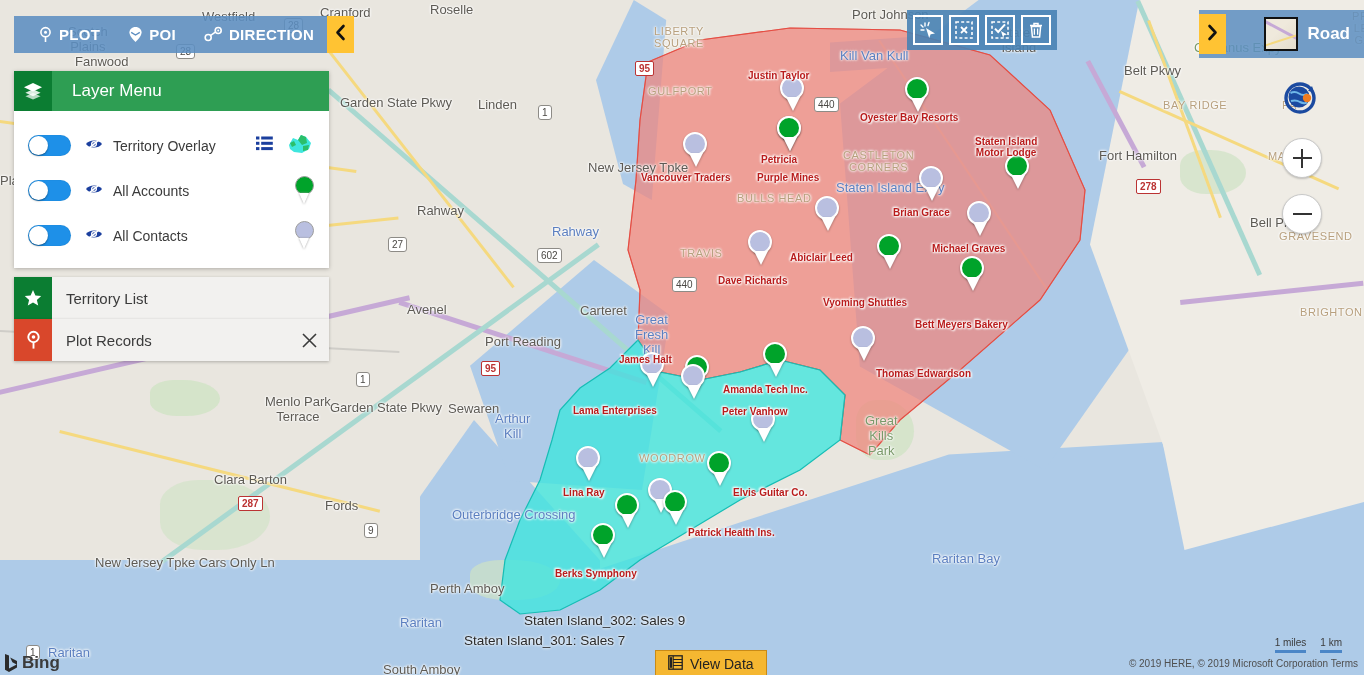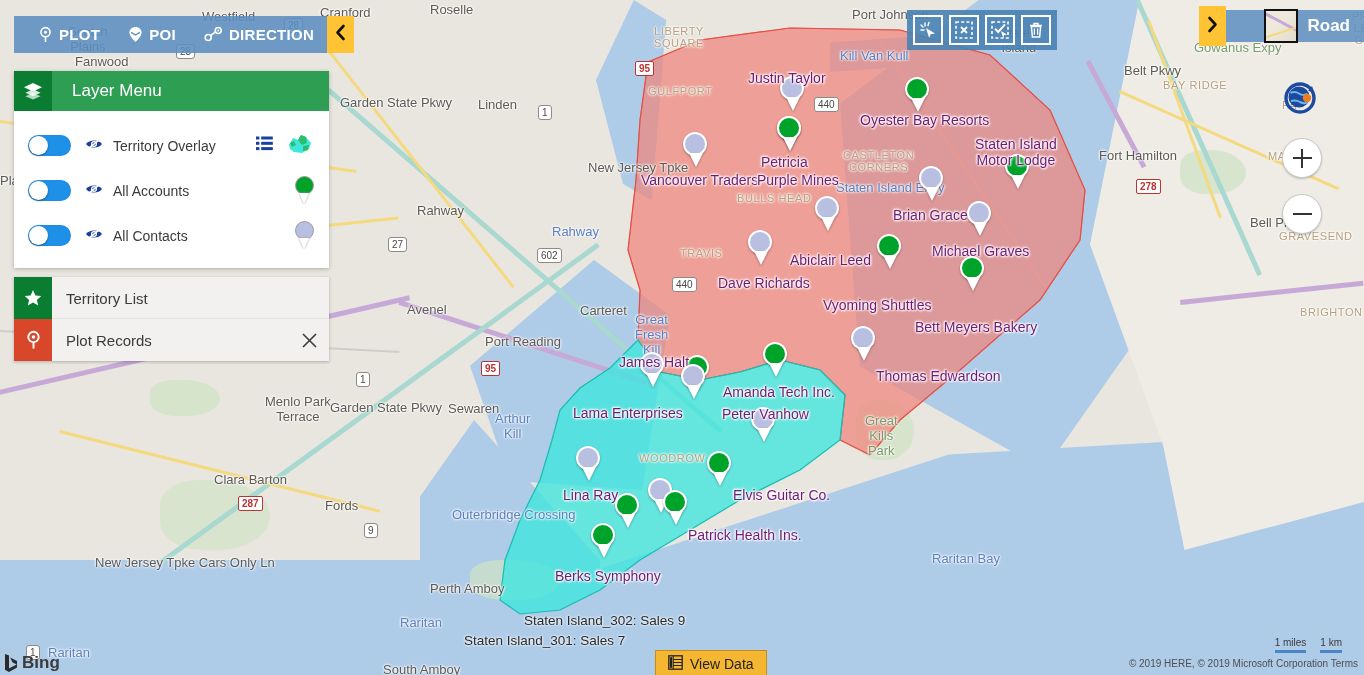--- a/index.html
+++ b/index.html
@@ -34,21 +34,21 @@
 
   
   .pin{position:absolute;width:26px;height:36px;transform:translate(-13px,-36px);}
   .pin .head{width:24px;height:24px;border-radius:50%;border:2px solid #fff;
     box-sizing:border-box;box-shadow:0 1px 2px rgba(0,0,0,.35);}
   .pin .tail{width:0;height:0;margin:-3px auto 0;border-left:7px solid transparent;
     border-right:7px solid transparent;border-top:14px solid #fff;
     filter:drop-shadow(0 1px 1px rgba(0,0,0,.3));}
   .pin.green .head{background:#00a32a;}
   .pin.lav .head{background:#b9bfe0;}
-  .pinlabel{position:absolute;font-size:14px;font-weight:normal;color:#701a75;white-space:nowrap;
+  .pinlabel{position:absolute;font-size:10px;font-weight:bold;color:#b91c1c;white-space:nowrap;
     text-shadow:0 0 3px #fff,0 0 3px #fff,1px 1px 2px #fff,-1px -1px 2px #fff;}
 
   .terrlabel{position:absolute;font-size:13.5px;color:#2a2a2a;white-space:nowrap;
     text-shadow:0 0 3px #fff,0 0 3px #fff;}
 
   
   .topnav{position:absolute;left:14px;top:16px;height:37px;background:rgba(92,142,193,.88);
     display:flex;align-items:center;color:#fff;padding:0 4px 0 10px;}
   .navbtn{display:flex;align-items:center;gap:6px;padding:0 14px;height:37px;
     font-size:15px;font-weight:bold;letter-spacing:.3px;cursor:pointer;}
@@ -90,21 +90,21 @@
     cursor:pointer;}
   #terr-list-row{top:277px;}
   #plot-rec-row{top:319px;}
 
   
   .sel-toolbar{position:absolute;right:307px;top:10px;height:40px;background:rgba(72,130,180,.9);
     display:flex;align-items:center;padding:0 6px;gap:6px;}
   .tbtn{width:30px;height:30px;border:2px solid #fff;display:flex;align-items:center;
     justify-content:center;cursor:pointer;box-sizing:border-box;}
 
-  .maptype{position:absolute;right:0;top:10px;height:32px;background:rgba(92,142,193,.85);
+  .maptype{position:absolute;right:0;top:10px;height:48px;background:rgba(92,142,193,.85);
     display:flex;align-items:center;padding-right:14px;}
   .mt-arrow{width:27px;height:40px;background:#ffc333;display:flex;align-items:center;
     justify-content:center;cursor:pointer;}
   .mt-thumb{width:30px;height:30px;border:2px solid #111;margin:0 10px 0 38px;
     background:linear-gradient(135deg,#efe9dc 40%,#e3dccb 100%);position:relative;overflow:hidden;}
   .mt-thumb .l1{position:absolute;width:44px;height:3px;background:#c6a9d6;top:10px;left:-6px;
     transform:rotate(28deg);}
   .mt-thumb .l2{position:absolute;width:44px;height:2px;background:#f5d97f;top:20px;left:-6px;
     transform:rotate(-18deg);}
   .mt-label{color:#fff;font-size:17px;font-weight:bold;}
@@ -237,21 +237,21 @@
 Island</div>
         <div class="maplabel " style="left: 1099px; top: 148px; text-align: center; white-space: pre;">Fort Hamilton</div>
         <div class="maplabel tan" style="left: 654px; top: 25px; text-align: center; white-space: pre;">LIBERTY
 SQUARE</div>
         <div class="maplabel tan" style="left: 648px; top: 85px; text-align: center; white-space: pre;">GULFPORT</div>
         <div class="maplabel tan" style="left: 843px; top: 149px; text-align: center; white-space: pre;">CASTLETON
 CORNERS</div>
         <div class="maplabel tan" style="left: 737px; top: 192px; text-align: center; white-space: pre;">BULLS HEAD</div>
         <div class="maplabel tan" style="left: 680px; top: 247px; text-align: center; white-space: pre;">TRAVIS</div>
         <div class="maplabel tan" style="left: 639px; top: 452px; text-align: center; white-space: pre;">WOODROW</div>
-        <div class="maplabel tan" style="left: 1163px; top: 79px; text-align: center; white-space: pre;">BAY RIDGE</div>
+        <div class="maplabel tan" style="left: 1163px; top: 99px; text-align: center; white-space: pre;">BAY RIDGE</div>
         <div class="maplabel tan" style="left: 1279px; top: 230px; text-align: center; white-space: pre;">GRAVESEND</div>
         <div class="maplabel tan" style="left: 1300px; top: 306px; text-align: center; white-space: pre;">BRIGHTON BE</div>
         <div class="maplabel tan" style="left: 1268px; top: 150px; text-align: center; white-space: pre;">MA</div>
         <div class="maplabel tan" style="left: 1282px; top: 99px; text-align: center; white-space: pre;">PA</div>
         <div class="maplabel green" style="left: 865px; top: 413px; text-align: center; white-space: pre;">Great
 Kills
 Park</div>
         <div class="maplabel blue" style="left: 836px; top: 180px; text-align: center; white-space: pre;">Staten Island Expy</div>
         <div class="maplabel " style="left: 588px; top: 160px; text-align: center; white-space: pre;">New Jersey Tpke</div>
         <div class="maplabel " style="left: 340px; top: 95px; text-align: center; white-space: pre;">Garden State Pkwy</div>

